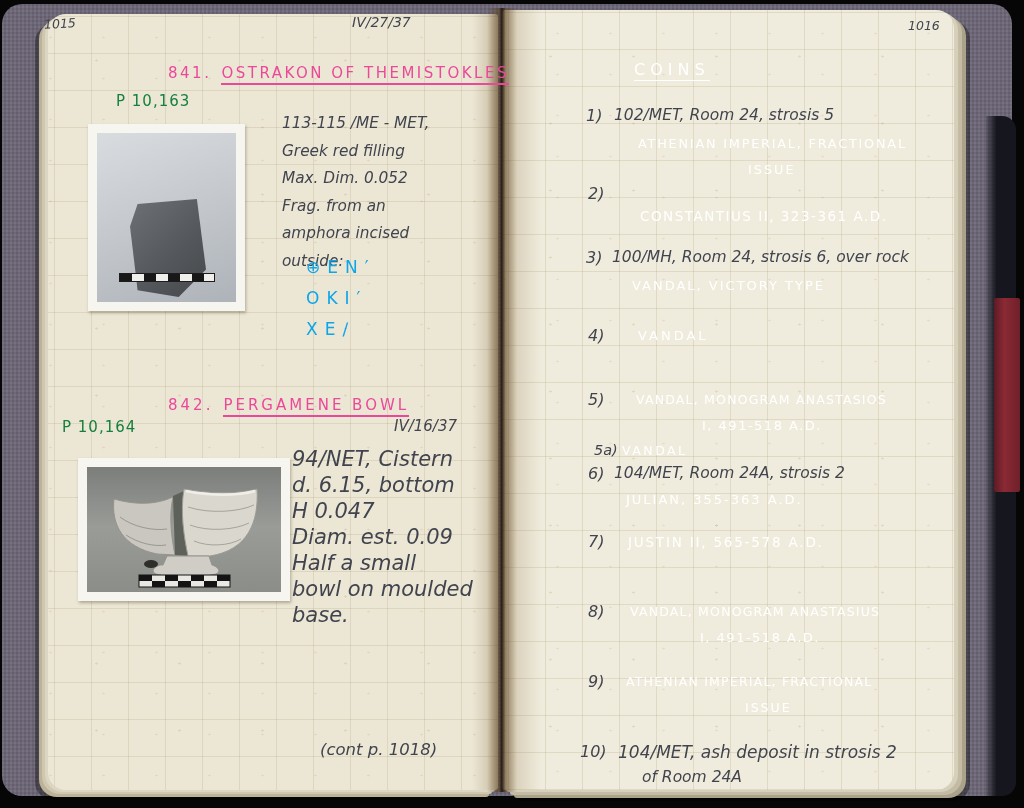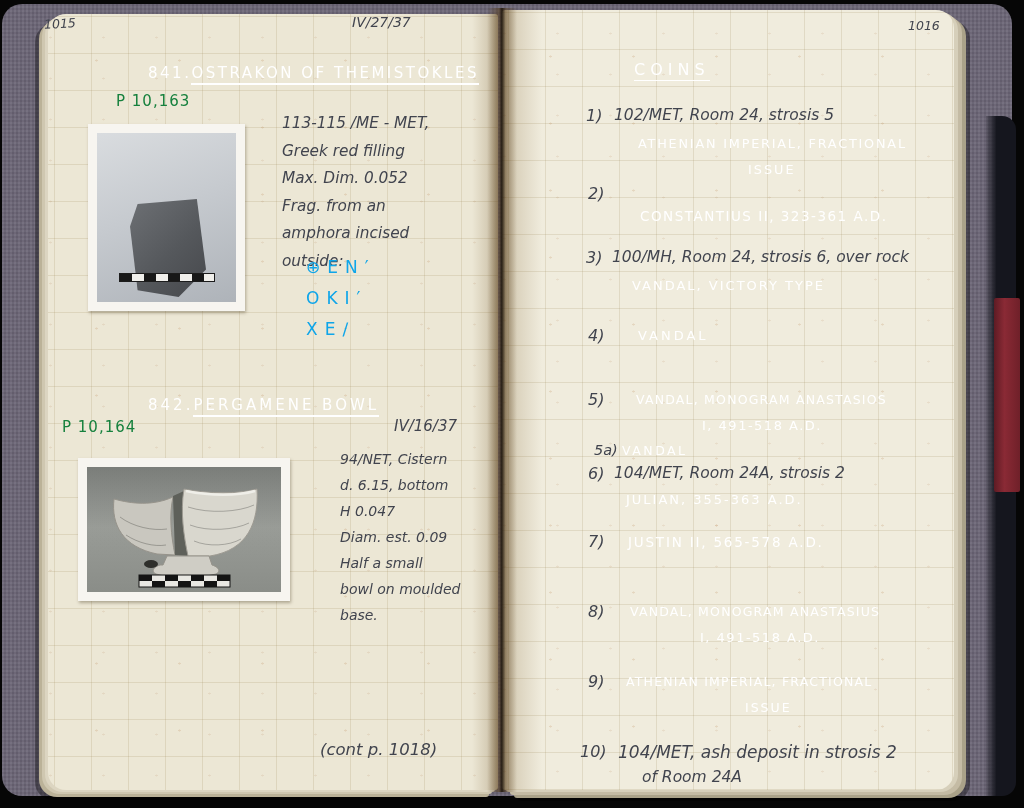--- a/index.html
+++ b/index.html
@@ -59,22 +59,22 @@
     position:absolute; left:487px; top:8px; width:30px; height:784px;
     background:linear-gradient(to right, rgba(70,48,18,0), rgba(86,60,24,.55) 40%,
                rgba(28,19,8,.9) 50%, rgba(86,60,24,.5) 62%, rgba(70,48,18,0));
   }
   
   .hw    { position:absolute; font-style:italic; color:#41444e; white-space:nowrap; }
   .caps  { position:absolute; color:#ffffff; white-space:nowrap; font-style:normal; }
   .red   { color:#15803d; }
   .uline { border-bottom:2px solid currentColor; padding-bottom:1px; }
   .lines div { white-space:nowrap; }
-  .title-row { position:absolute; display:flex; color:#ffffff;
-               font-size:15px; font-weight:500; letter-spacing:2.5px; }
+  .title-row { position:absolute; display:flex; gap:10px; color:#ec4899;
+               font-size:15px; font-weight:500; letter-spacing:2.5px;margin-left:20px; }
   
   .photo { position:absolute; background:#f7f5f0; box-shadow:1px 2px 3px rgba(60,45,20,.35); }
   .ph-inner { position:absolute; inset:9px; overflow:hidden; }
   .ph1 .ph-inner { background:linear-gradient(160deg,#d9dcdf 0%,#c6cacf 45%,#aeb3b9 100%); }
   .sherd {
     position:absolute; left:33px; top:66px; width:76px; height:98px;
     background:linear-gradient(135deg,#6d7074 0%,#55585c 55%,#46484c 100%);
     clip-path:polygon(10% 5%, 88% 0%, 100% 72%, 64% 100%, 10% 93%, 0% 28%);
   }
   .scale1 {
@@ -139,21 +139,21 @@
 
   <div class="title-row" style="left:148px; top:396px; letter-spacing:3px;">
     <span>842.</span>
     <span class="uline">PERGAMENE BOWL</span>
   </div>
 
   <div class="caps red" style="left:62px; top:418px; font-size:15px; letter-spacing:1px;">P 10,164</div>
 
   <div class="hw" style="left:394px; top:417px; font-size:15px;">IV/16/37</div>
 
-  <div class="hw lines" style="left:292px; top:446px; font-size:14px; line-height:26px;margin-left:48px;">
+  <div class="hw lines" style="left:292px; top:446px; font-size:21px; line-height:26px;">
     <div>94/NET, Cistern</div>
     <div>d. 6.15, bottom</div>
     <div>H 0.047</div>
     <div>Diam. est. 0.09</div>
     <div>Half a small</div>
     <div>bowl on moulded</div>
     <div>base.</div>
   </div>
 
   <div class="photo ph2" style="left:78px; top:458px; width:212px; height:143px;">

